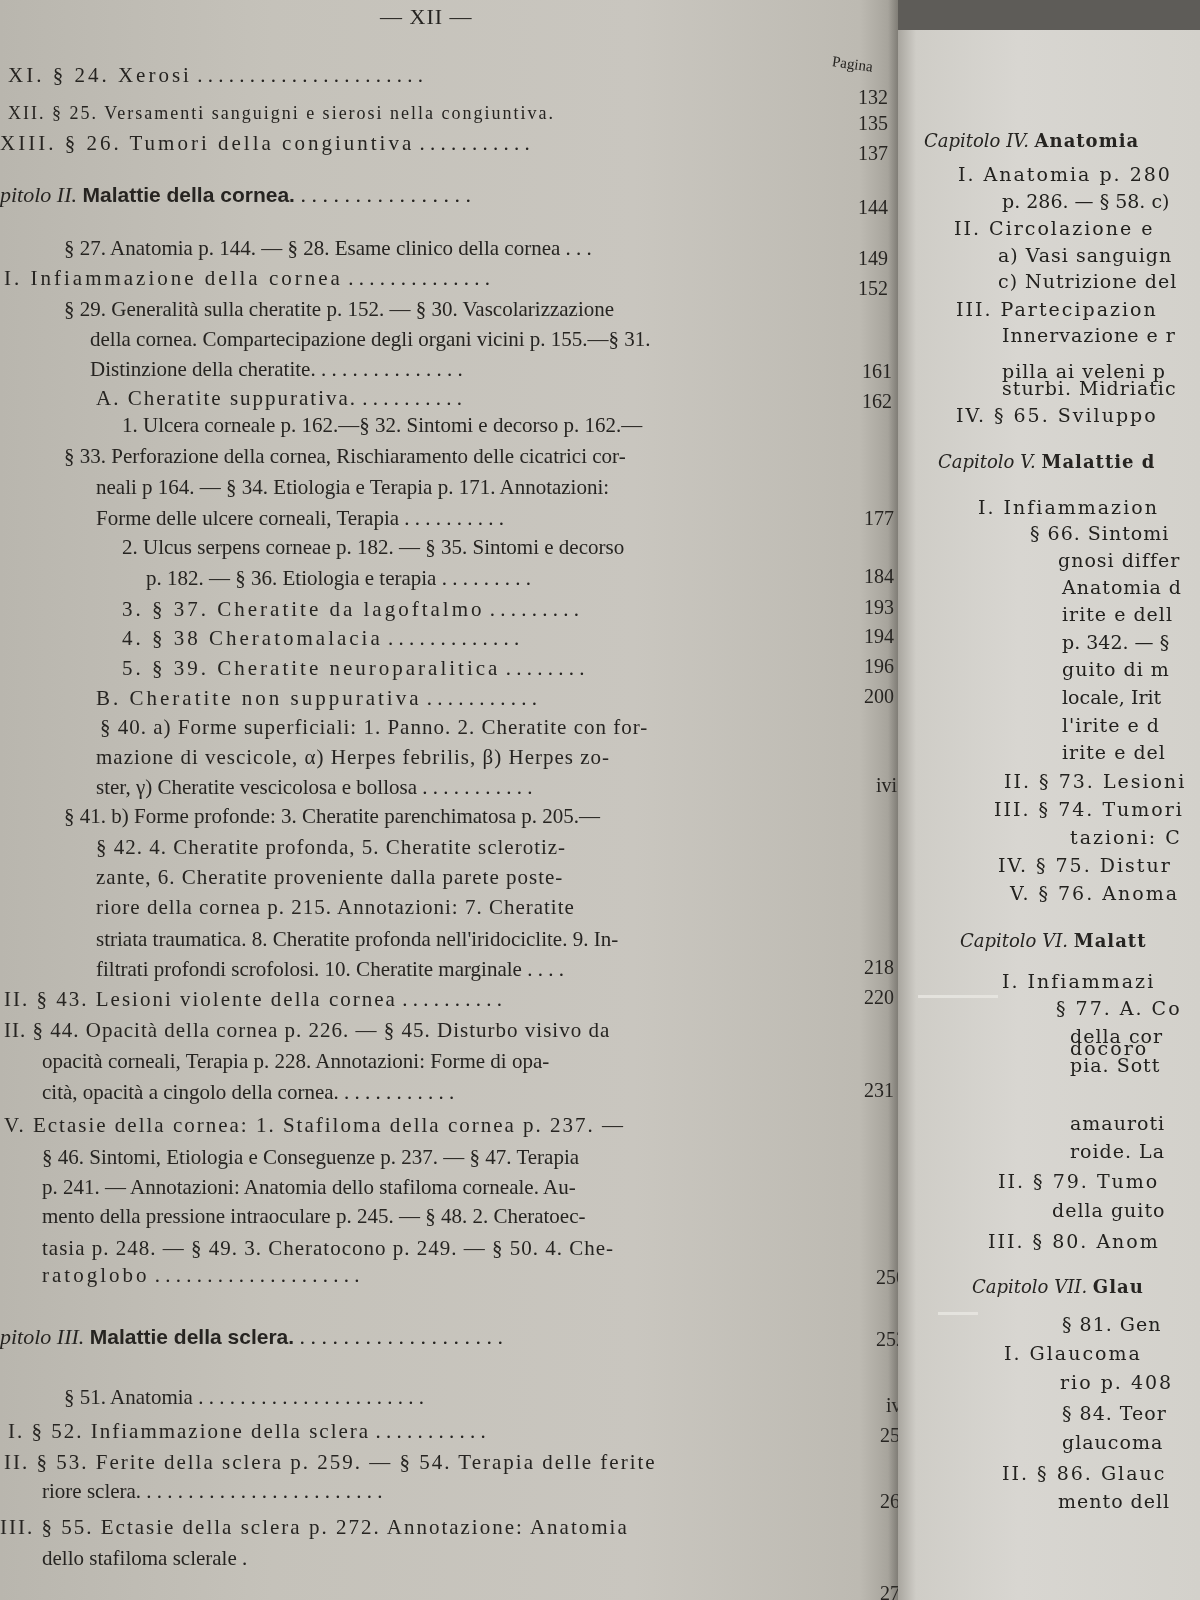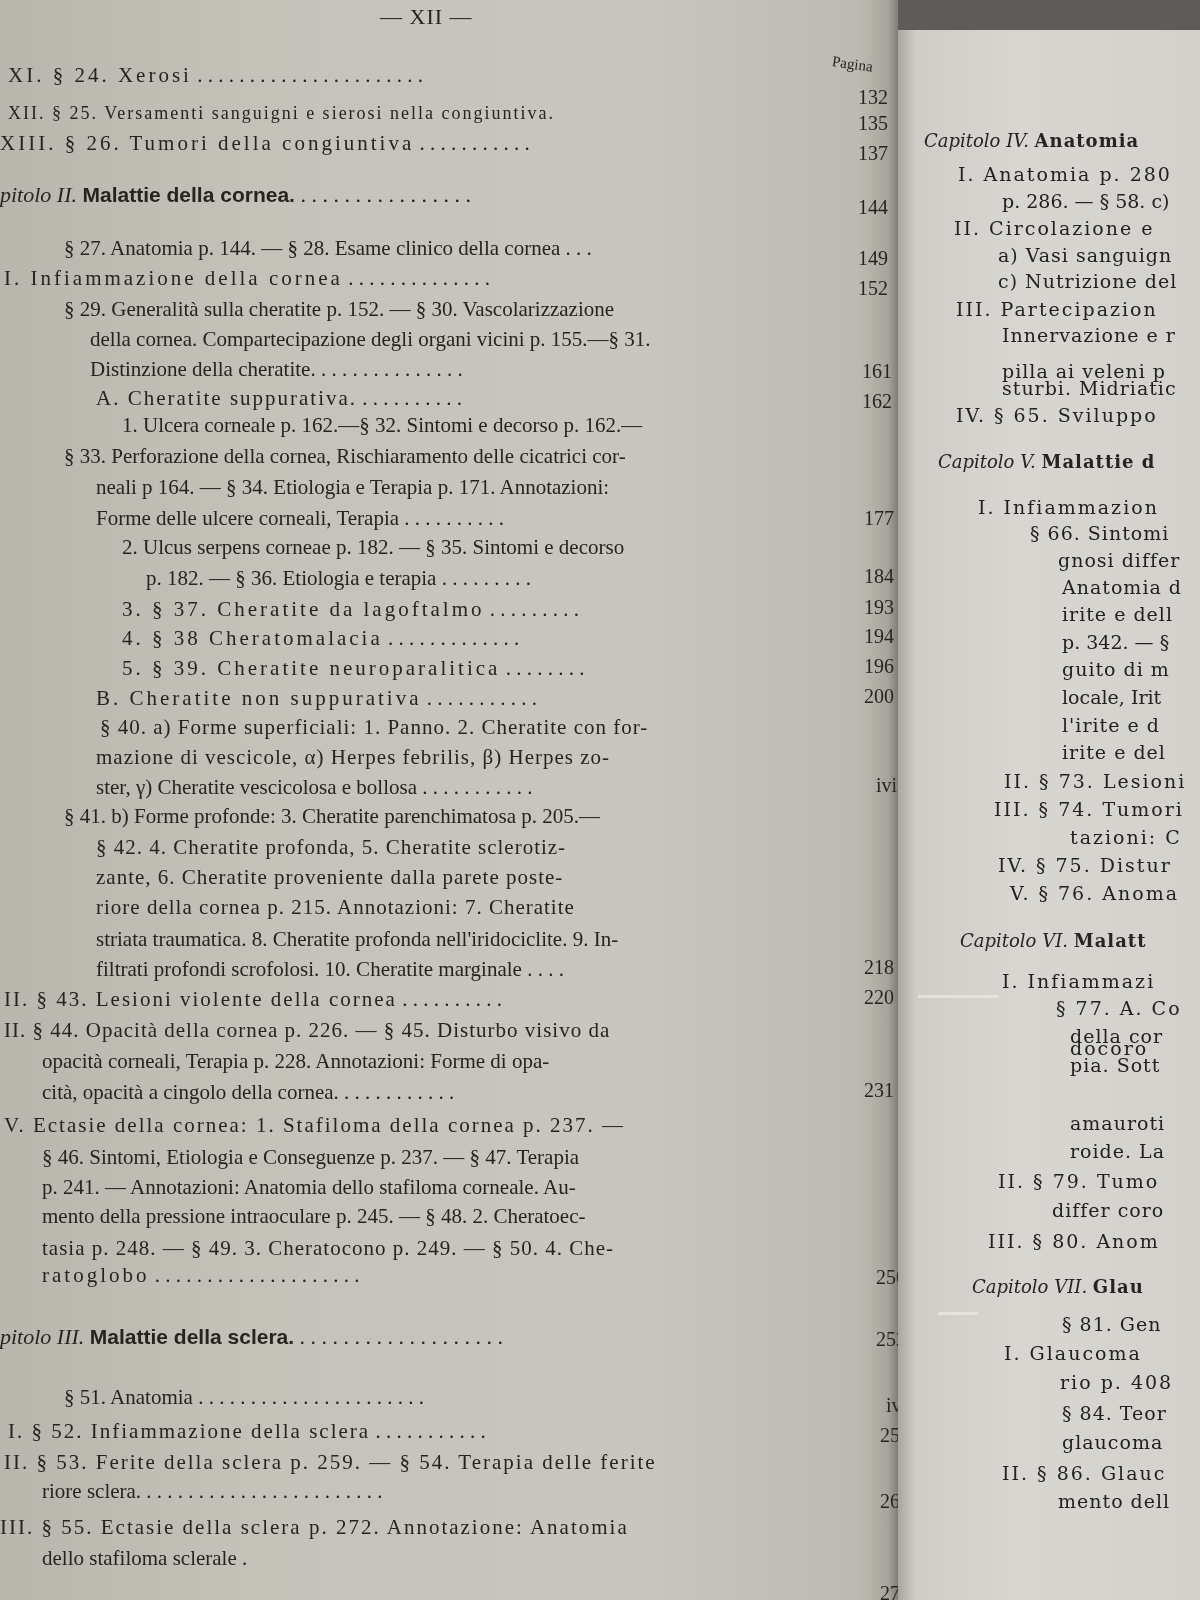--- a/index.html
+++ b/index.html
@@ -167,21 +167,21 @@
 
   <div class="rchap" style="left:62px;top:930px;"><i>Capitolo VI.</i> <b>Malatt</b></div>
   <div class="rline" style="left:104px;top:970px;">I. Infiammazi</div>
   <div class="rline" style="left:158px;top:997px;">§ 77. A. Co</div>
   <div class="rline" style="left:172px;top:1025px;letter-spacing:1px;">della cor</div>
   <div class="rline" style="left:172px;top:1054px;letter-spacing:1px;">pia. Sott</div>
   <div class="rline" style="left:172px;top:1037px;">docoro</div>
   <div class="rline" style="left:172px;top:1112px;letter-spacing:1px;">amauroti</div>
   <div class="rline" style="left:172px;top:1140px;letter-spacing:1px;text-align:center;">roide. La</div>
   <div class="rline" style="left:100px;top:1170px;">II. § 79. Tumo</div>
-  <div class="rline" style="left:154px;top:1199px;letter-spacing:1px;">differ coro</div>
+  <div class="rline" style="left:154px;top:1199px;letter-spacing:1px;">della guito</div>
   <div class="rline" style="left:90px;top:1230px;">III. § 80. Anom</div>
 
   <div class="rchap" style="left:74px;top:1276px;"><i>Capitolo VII.</i> <b>Glau</b></div>
   <div class="rline" style="left:164px;top:1313px;letter-spacing:1px;">§ 81. Gen</div>
   <div class="rline" style="left:106px;top:1342px;">I. Glaucoma</div>
   <div class="rline" style="left:162px;top:1371px;">rio p. 408</div>
   <div class="rline" style="left:164px;top:1402px;letter-spacing:1px;">§ 84. Teor</div>
   <div class="rline" style="left:164px;top:1431px;letter-spacing:1px;">glaucoma</div>
   <div class="rline" style="left:104px;top:1462px;">II. § 86. Glauc</div>
   <div class="rline" style="left:160px;top:1490px;letter-spacing:1px;">mento dell</div>

